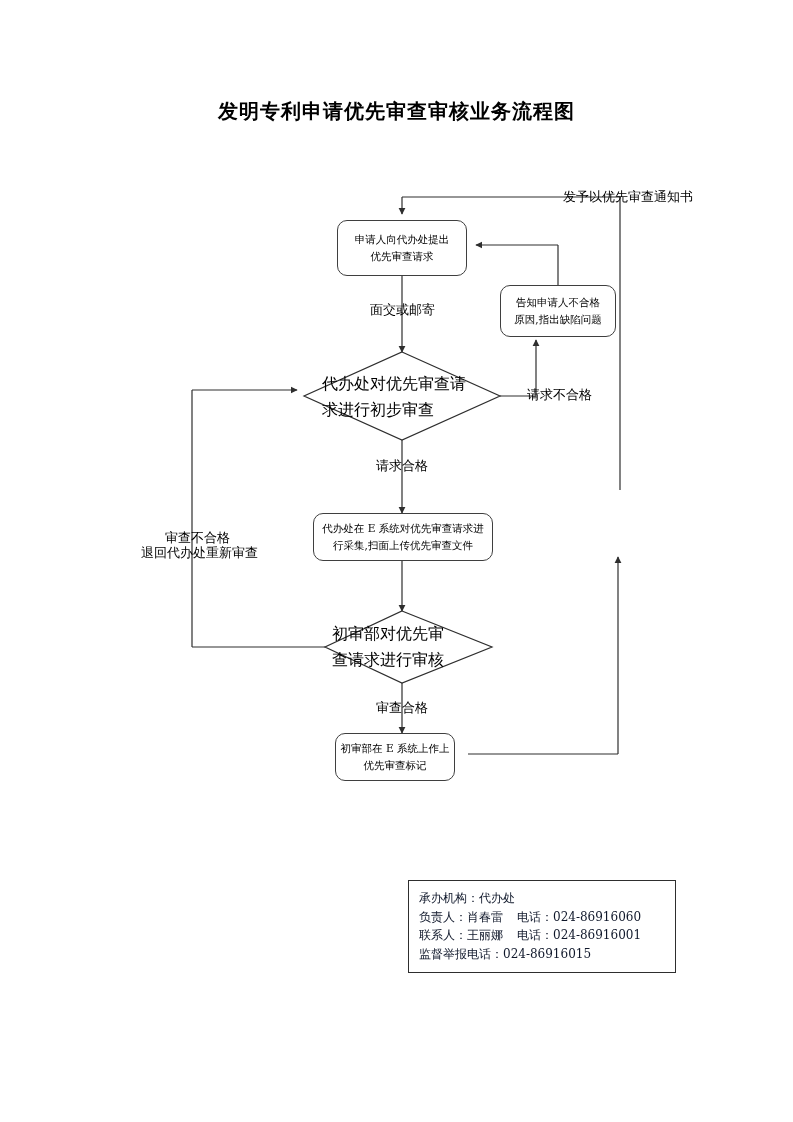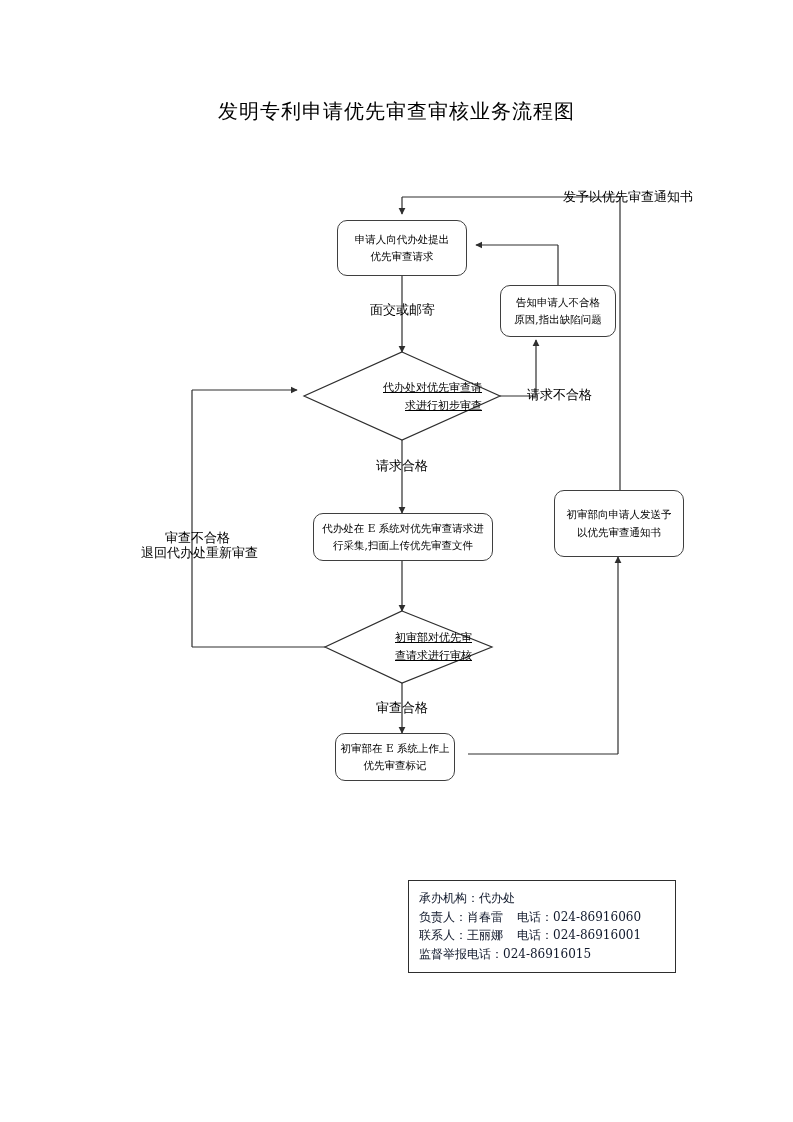--- a/index.html
+++ b/index.html
@@ -21,21 +21,21 @@
   #page-title {
     position: absolute;
     left: 0;
     top: 98px;
     width: 793px;
     text-align: center;
     font-size: 20px;
     letter-spacing: 1px;
     color: #000000;
     font-family: "DejaVu Serif", "Liberation Serif", serif;
-    font-weight: 400;
+    font-weight: 700;
   }
   .flow-svg {
     position: absolute;
     left: 0;
     top: 0;
   }
   .node {
     position: absolute;
     box-sizing: border-box;
     display: flex;
@@ -55,29 +55,28 @@
   }
   .node-line {
     display: block;
     white-space: nowrap;
     padding: 1px 0;
   }
   .decision {
     position: absolute;
     display: flex;
     flex-direction: column;
-    align-items: flex-end;
+    align-items: flex-start;
     justify-content: center;
     text-align: center;
-    font-size: 11px;
+    font-size: 16px;
     line-height: 1.5;
     color: #000000;
     font-family: "DejaVu Serif", "Liberation Serif", serif;
     pointer-events: none;
-    text-decoration: underline;
   }
   .edge-label {
     position: absolute;
     font-size: 13px;
     line-height: 1.5;
     color: #000000;
     white-space: nowrap;
     font-family: "DejaVu Serif", "Liberation Serif", serif;
     text-align: center;
   }
@@ -173,24 +172,20 @@
   <div class="decision" style="left:332px; top:624px; width:140px; height:46px;">
     <span class="node-line">初审部对优先审</span>
     <span class="node-line">查请求进行审核</span>
   </div>
 
   <div class="node process" style="left:335px; top:733px; width:120px; height:48px;">
     <span class="node-line">初审部在 E 系统上作上</span>
     <span class="node-line">优先审查标记</span>
   </div>
 
-  <div class="node process" style="left:554px; top:490px; width:130px; height:67px;">
-    <span class="node-line">初审部向申请人发送予</span>
-    <span class="node-line">以优先审查通知书</span>
-  </div>
 
   <div class="edge-label" style="left:563px; top:187px;">发予以优先审查通知书</div>
 
   <div class="edge-label" style="left:370px; top:300px; width:64px;">面交或邮寄</div>
 
   <div class="edge-label" style="left:527px; top:385px;">请求不合格</div>
 
   <div class="edge-label" style="left:370px; top:456px; width:64px;">请求合格</div>
 
   <div class="edge-label" style="left:165px; top:528px; width:64px;">审查不合格</div>

